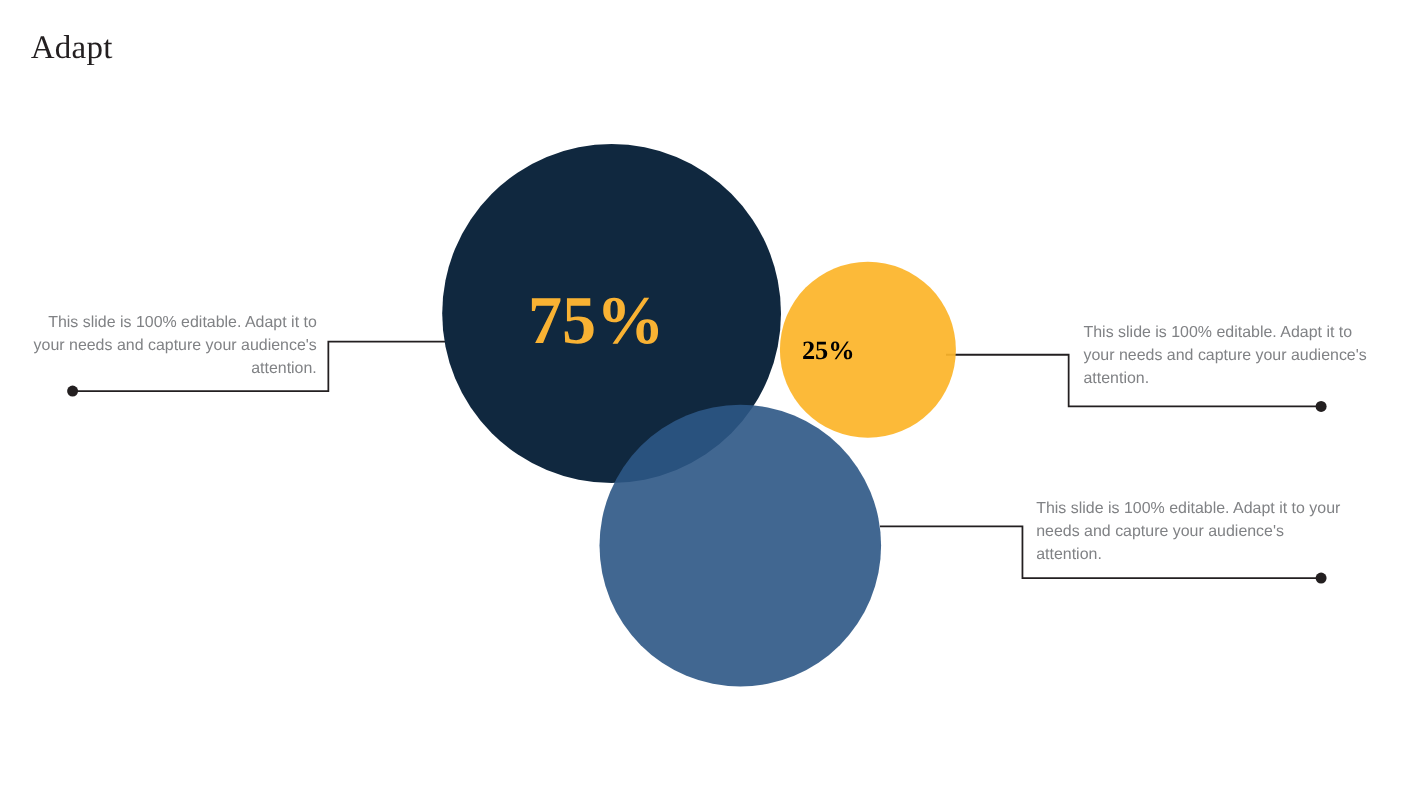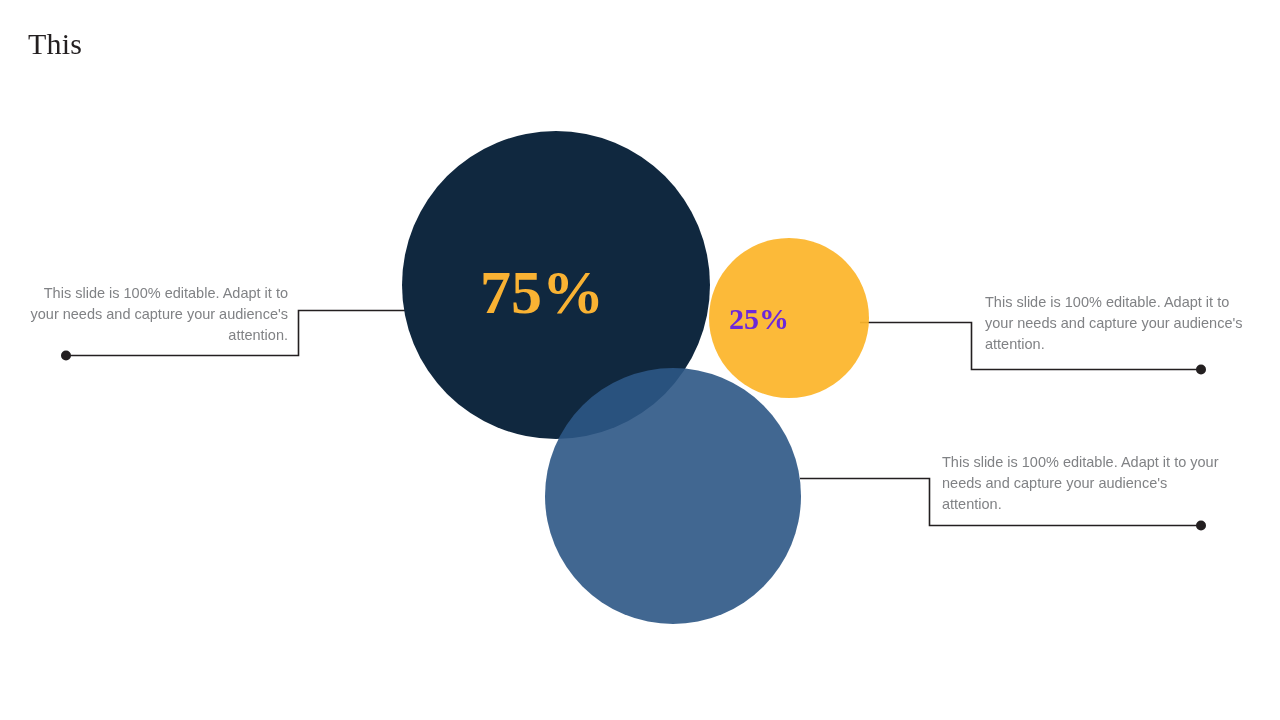--- a/index.html
+++ b/index.html
@@ -58,23 +58,23 @@
   .venn-label-75 {
     left: 480px;
     top: 256px;
     font-size: 62px;
     line-height: 72px;
     color: #f9b233;
   }
   .venn-label-25 {
     left: 729px;
     top: 298px;
-    font-size: 30px;
+    font-size: 24px;
     line-height: 42px;
-    color: #6d28d9;
+    color: #000000;
   }
   .venn-label-35 {
     left: 614px;
     top: 470px;
     font-size: 46px;
     line-height: 58px;
     color: #f9b233;
   }
 
   
@@ -100,21 +100,21 @@
   .callout-right-bottom {
     left: 942px;
     top: 452px;
     width: 285px;
     text-align: left;
   }
 </style>
 </head>
 <body style="background: rgb(255, 255, 255);">
 
-<div class="slide-title" style="color: rgb(35, 31, 32);">This</div>
+<div class="slide-title" style="color: rgb(35, 31, 32);">Adapt</div>
 
 <div class="venn-stage">
 
   <svg class="venn-svg" viewBox="0 0 1280 720">
 
     <g>
       <path d="M 66 355.5 L 298.5 355.5 L 298.5 310.5 L 420 310.5" fill="none" stroke="#231f20" stroke-width="1.6"></path>
       <circle cx="66" cy="355.5" r="5" fill="#231f20"></circle>
     </g>
 

